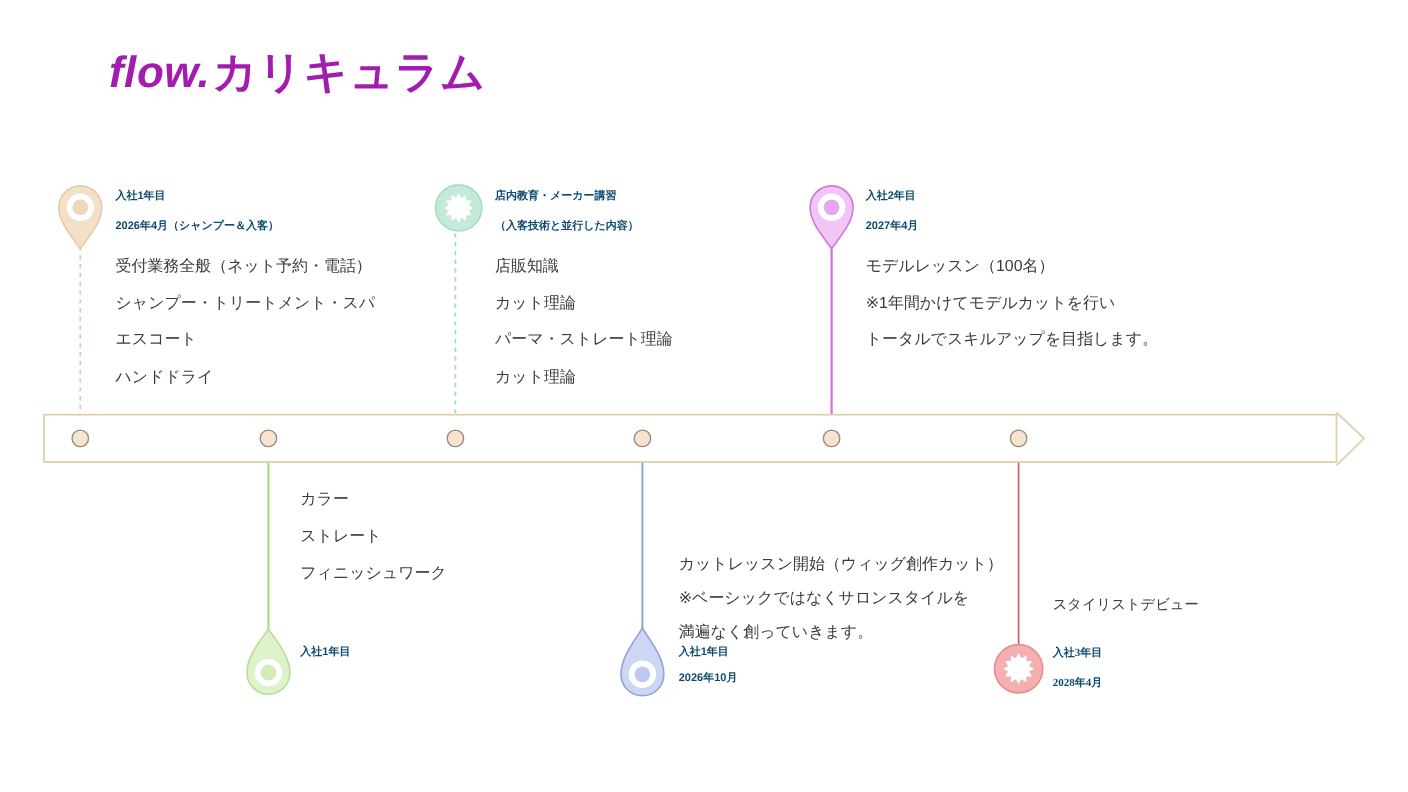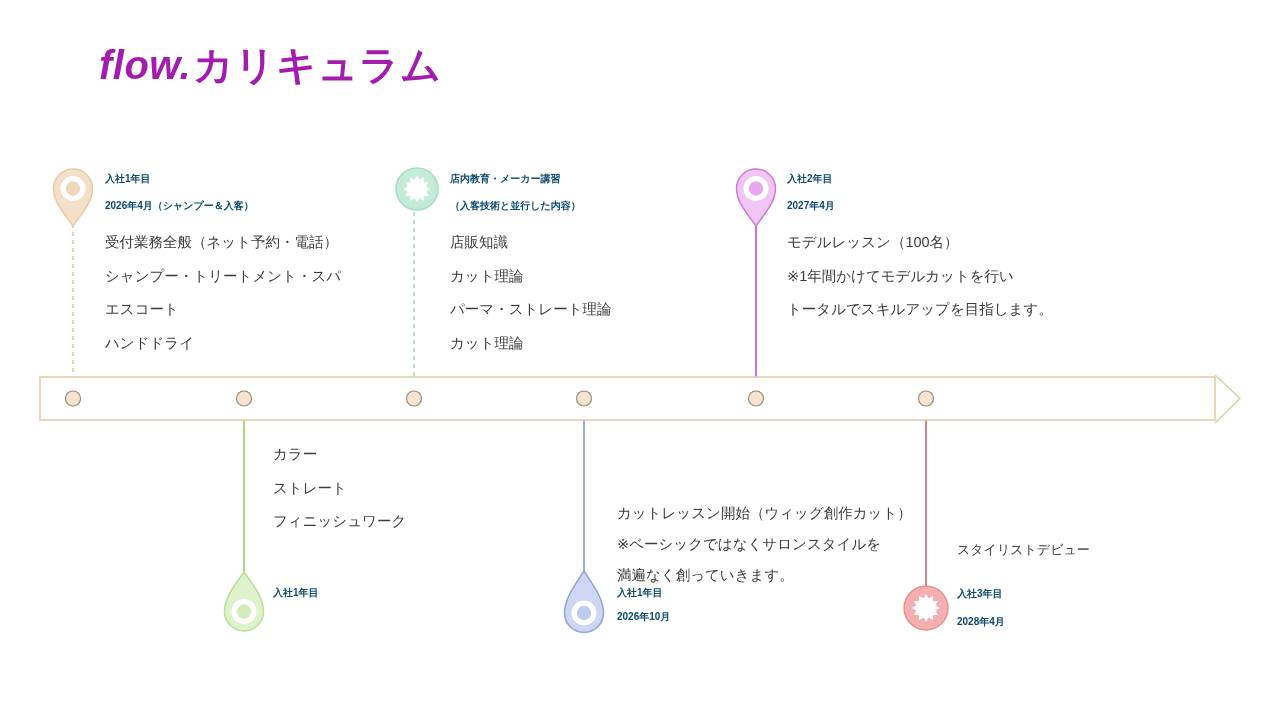--- a/index.html
+++ b/index.html
@@ -11,21 +11,21 @@
   }
   .abs{position:absolute;}
   .slide-title{
     left:99px;top:38px;font-size:40px;font-weight:600;color:#a21caf;
     letter-spacing:0.5px;white-space:nowrap;
   }
   .slide-title .it{font-style:italic;margin-right:2px;}
   .m-title{font-size:10px;font-weight:700;color:#0c4a6e;white-space:nowrap;}
   .m-title > div{line-height:27px;}
   .m-title.lh24 > div{line-height:24px;}
-  .m-title.lh28 > div{line-height:27.5px;}
+  .m-title.lh28 > div{line-height:27.5px;font-family:Liberation Serif, serif;}
   .m-list{font-size:14.5px;font-weight:400;color:#3a3a3a;white-space:nowrap;}
   .m-list > div{line-height:33.5px;}
   .m-list.lh31 > div{line-height:31px;}
   .m-note{font-size:13px;font-weight:400;color:#3a3a3a;line-height:18px;white-space:nowrap;}
   svg{display:block;}
   .overlay{left:0;top:0;}
 </style>
 </head>
 <body>
 

